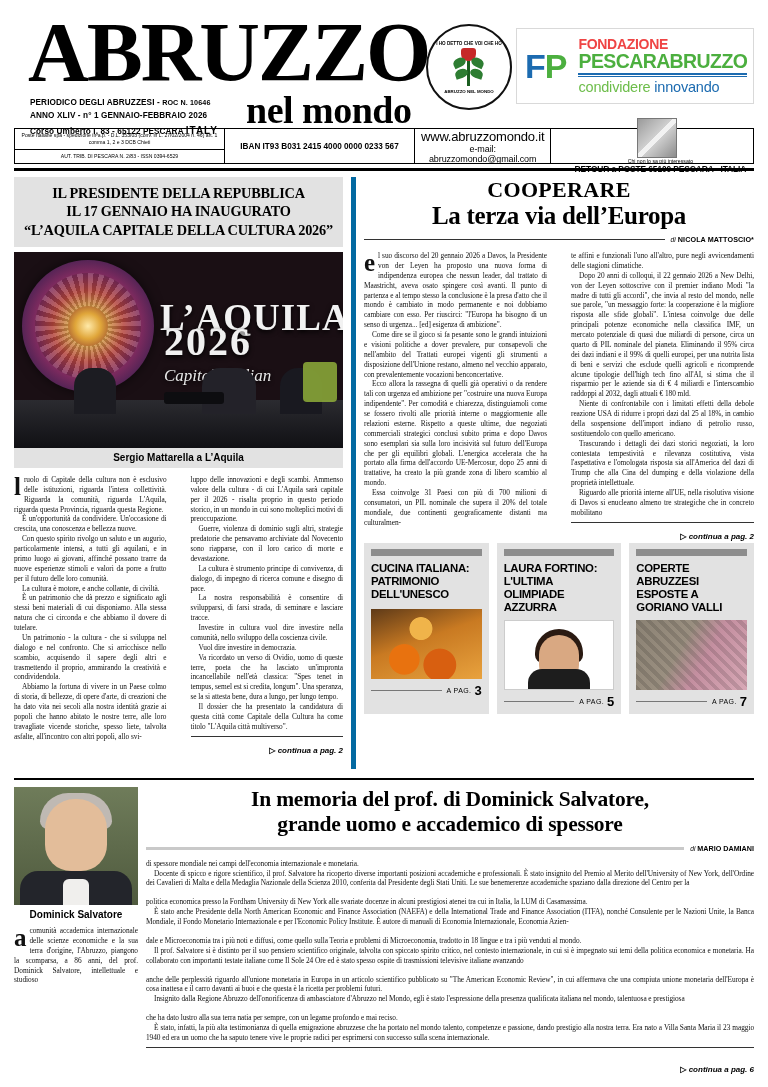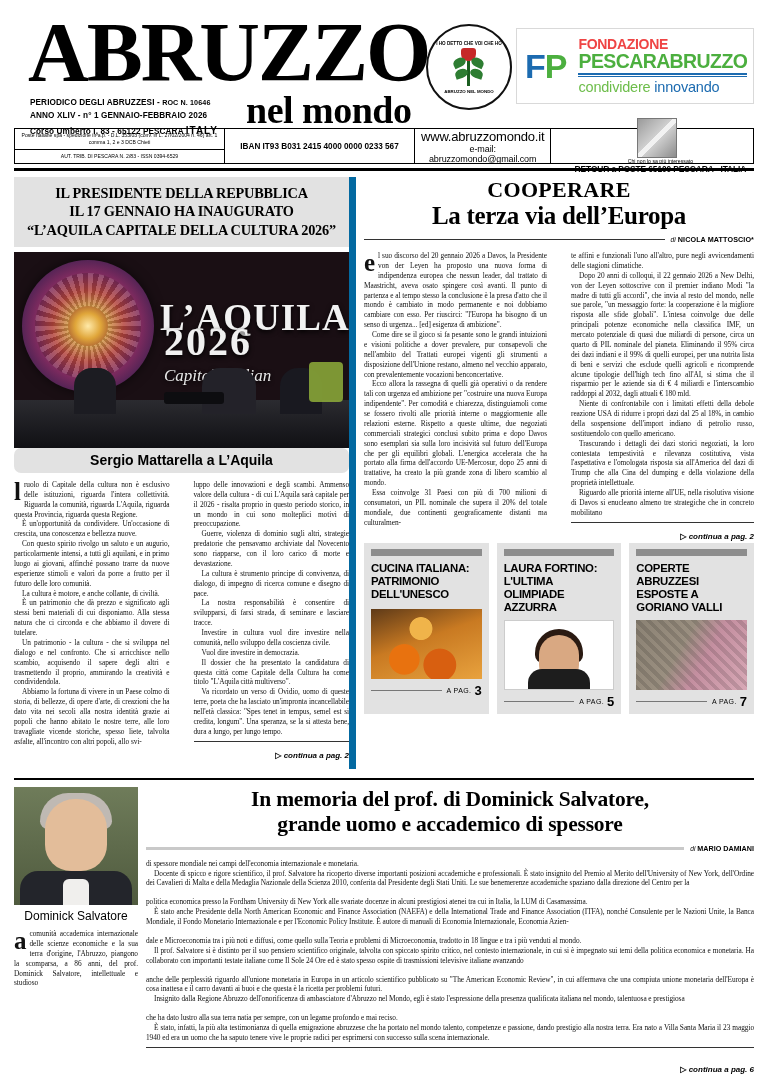--- a/index.html
+++ b/index.html
@@ -123,21 +123,21 @@
     background: linear-gradient(135deg, transparent 45%, #f2f2f2 46%, #f2f2f2 54%, transparent 55%);
   }
   .ib-retour .rtx { flex: 1; text-align: center; }
   .ib-retour .r1 { font-family: "Liberation Sans", sans-serif; font-size: 5.2px; }
   .ib-retour .r2 { font-family: "Liberation Sans", sans-serif; font-size: 8.4px; font-weight: bold; letter-spacing: -0.1px; }
 
   .thick-rule { height: 3px; background: #000; margin-top: 4px; }
 
   
   .top-section { display: flex; margin-top: 6px; height: 592px; }
-  .left-col { flex: 0 0 342px; border-right: 7px solid #0369a1; }
+  .left-col { flex: 0 0 342px; padding-right: 8px; border-right: 5px solid #0369a1; }
   .right-col { flex: 1; padding-left: 8px; }
 
   .hl-box { background: #e2e2e2; padding: 7px 6px 8px 6px; }
   .hl-line {
     font-family: "Liberation Serif", serif; font-weight: bold;
     font-size: 14.3px; text-align: center; line-height: 1.28; letter-spacing: -0.2px;
   }
 
   .photo-aquila {
     margin-top: 5px; width: 100%; height: 196px; position: relative; overflow: hidden;
@@ -184,21 +184,21 @@
     background: #1c1c22;
   }
   .photo-aquila .f1 { left: 60px; }
   .photo-aquila .f2 { left: 188px; width: 54px; background:#232229; }
   .photo-aquila .f3 { left: 266px; background:#191920; }
   .photo-aquila .mics { position:absolute; bottom:44px; left:150px; width:60px; height:12px; background:#0d0d10; border-radius:3px; }
   .photo-aquila .green { position:absolute; right:6px; bottom:46px; width:34px; height:40px; background:#8fae3a; opacity:.85; border-radius:4px;}
 
   .photo-caption {
     background: #e2e2e2; text-align: center; font-family: "Liberation Sans", sans-serif;
-    font-size: 14px; font-weight: bold; padding: 4px 0 5px 0; border-radius: 7px;
+    font-size: 10px; font-weight: bold; padding: 4px 0 5px 0;
   }
 
   .cols2 { display: flex; margin-top: 7px; gap: 24px; }
   .col { flex: 1; }
   .body-text {
     font-family: "Liberation Serif", serif;
     font-size: 7.35px; line-height: 1.345; text-align: justify;
     letter-spacing: -0.05px; color: #111;
   }
   .body-text p { text-indent: 8px; margin: 0; }
@@ -260,22 +260,22 @@
   .portrait-col { flex: 0 0 132px; padding-right: 8px; }
   .portrait {
     width: 100%; height: 118px; position: relative; overflow: hidden;
     background: linear-gradient(180deg,#6f7c5a 0%, #4f5a3e 100%);
   }
   .portrait .p-head { position:absolute; left:50%; top:12px; width:62px; height:72px; margin-left:-31px; border-radius:30px 30px 26px 26px; background:#e3bd9a; }
   .portrait .p-hair { position:absolute; left:50%; top:6px; width:72px; height:36px; margin-left:-36px; border-radius:36px 36px 10px 10px; background:#bfb9b3; }
   .portrait .p-suit { position:absolute; left:50%; bottom:0; width:112px; height:34px; margin-left:-56px; border-radius:18px 18px 0 0; background:#23252b; }
   .portrait .p-shirt { position:absolute; left:50%; bottom:0; width:26px; height:26px; margin-left:-13px; background:#f0efed; border-radius:6px 6px 0 0;}
   .portrait-cap {
-    text-align:center; font-family:"Liberation Sans", sans-serif; font-weight:normal;
-    font-size: 12px; padding-top: 4px;
+    text-align:center; font-family:"Liberation Sans", sans-serif; font-weight:bold;
+    font-size: 10px; padding-top: 4px;
   }
   .bottom-main { flex: 1; }
   .b-head {
     font-family:"Liberation Serif", serif; font-weight: bold; text-align:center;
     font-size: 21.5px; line-height: 1.18; letter-spacing: -0.2px;
   }
   .b-byline-row { display:flex; align-items:center; margin-top: 6px; }
   .b-byline-rule { flex:1; height: 3px; background:#c9c9c9; }
   .b-byline { font-family:"Liberation Sans", sans-serif; font-weight:bold; font-size: 7.2px; padding-left: 6px;}
   .b-byline .di { font-style: italic; font-weight: normal; font-size: 6.6px; }
@@ -381,22 +381,22 @@
           </div>
         </div>
         <div class="col">
           <div class="body-text">
             <p class="noind">luppo delle innovazioni e degli scambi. Ammenso valore della cultura - di cui L'Aquila sarà capitale per il 2026 - risalta proprio in questo periodo storico, in un mondo in cui sono molteplici motivi di preoccupazione.</p>
             <p>Guerre, violenza di dominio sugli altri, strategie predatorie che pensavamo archiviate dal Novecento sono riapparse, con il loro carico di morte e devastazione.</p>
             <p>La cultura è strumento principe di convivenza, di dialogo, di impegno di ricerca comune e disegno di pace.</p>
             <p>La nostra responsabilità è consentire di svilupparsi, di farsi strada, di seminare e lasciare tracce.</p>
             <p>Investire in cultura vuol dire investire nella comunità, nello sviluppo della coscienza civile.</p>
             <p>Vuol dire investire in democrazia.</p>
+            <p>Va ricordato un verso di Ovidio, uomo di queste terre, poeta che ha lasciato un'impronta incancellabile nell'età classica: "Spes tenet in tempus, semel est si credita, longum". Una speranza, se la si attesta bene, dura a lungo, per lungo tempo.</p>
             <p>Il dossier che ha presentato la candidatura di questa città come Capitale della Cultura ha come titolo "L'Aquila città multiverso".</p>
-            <p>Va ricordato un verso di Ovidio, uomo di queste terre, poeta che ha lasciato un'impronta incancellabile nell'età classica: "Spes tenet in tempus, semel est si credita, longum". Una speranza, se la si attesta bene, dura a lungo, per lungo tempo.</p>
           </div>
           <div class="cont-row">
             <div class="cont-rule"></div>
           </div>
           <div style="text-align:right;margin-top:2px;">
             <span class="cont-link"><span class="tri">▷</span> <span>continua a pag. 2</span></span>
           </div>
         </div>
       </div>
     </div>

